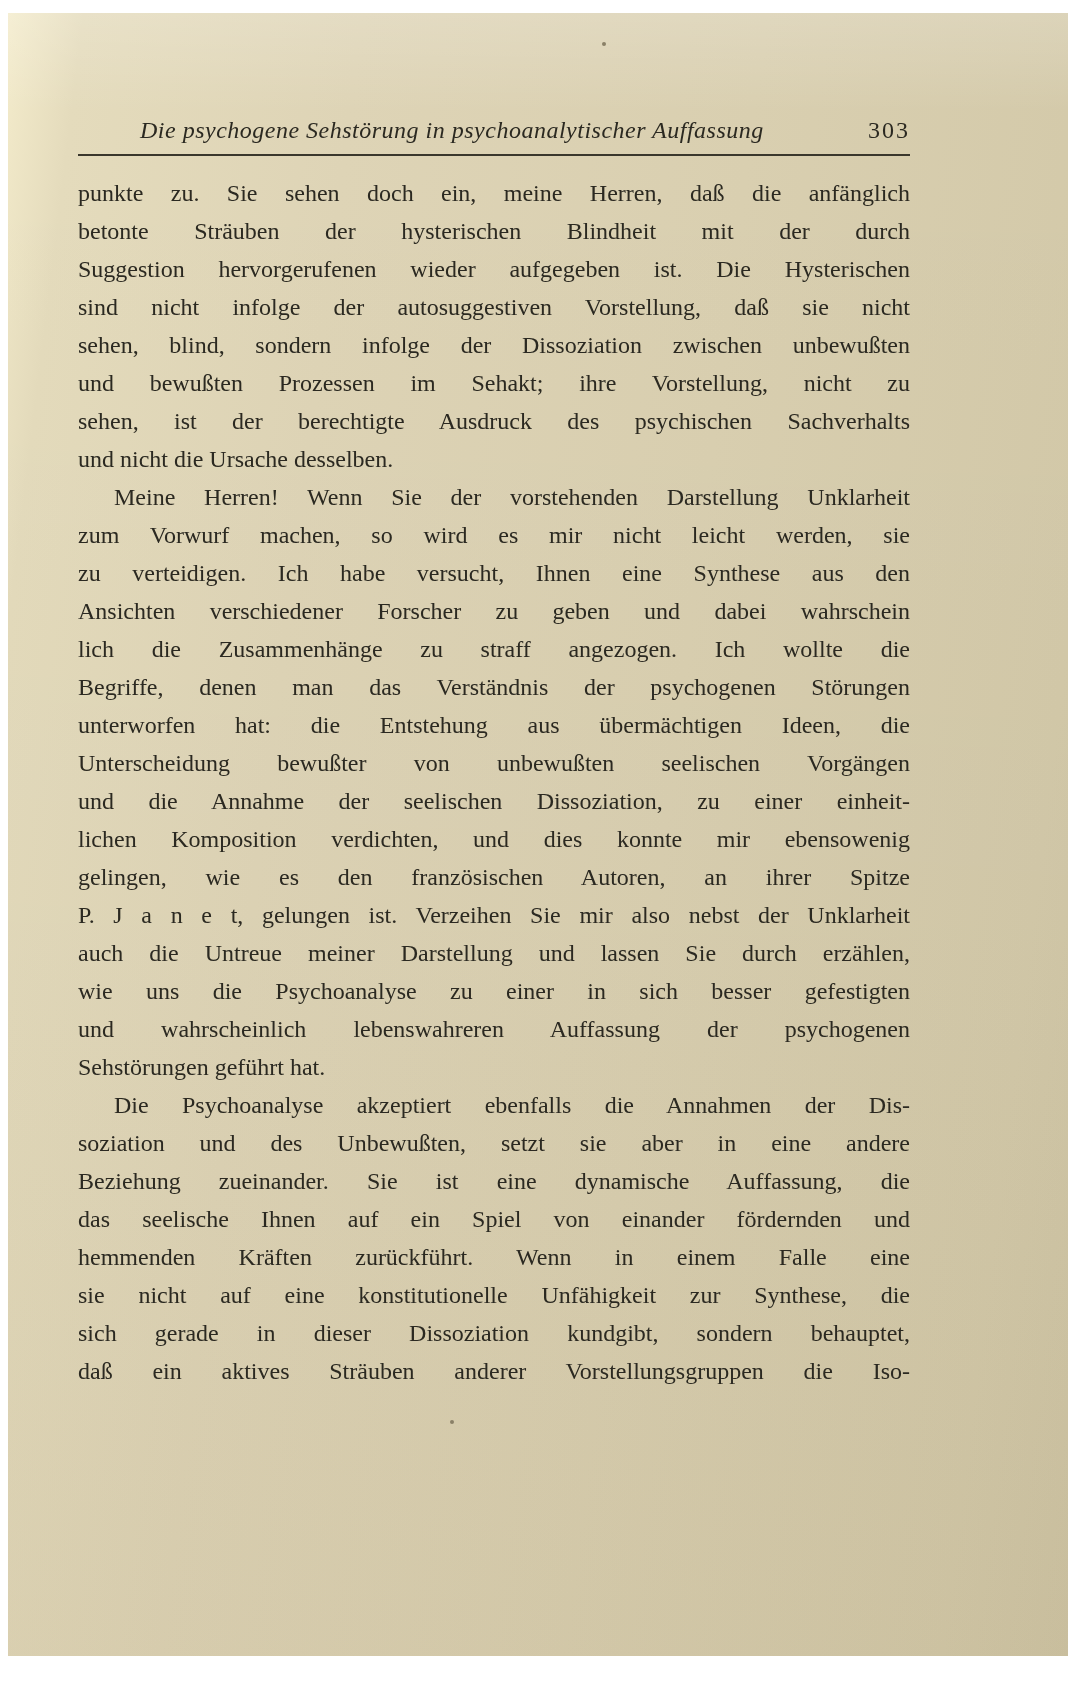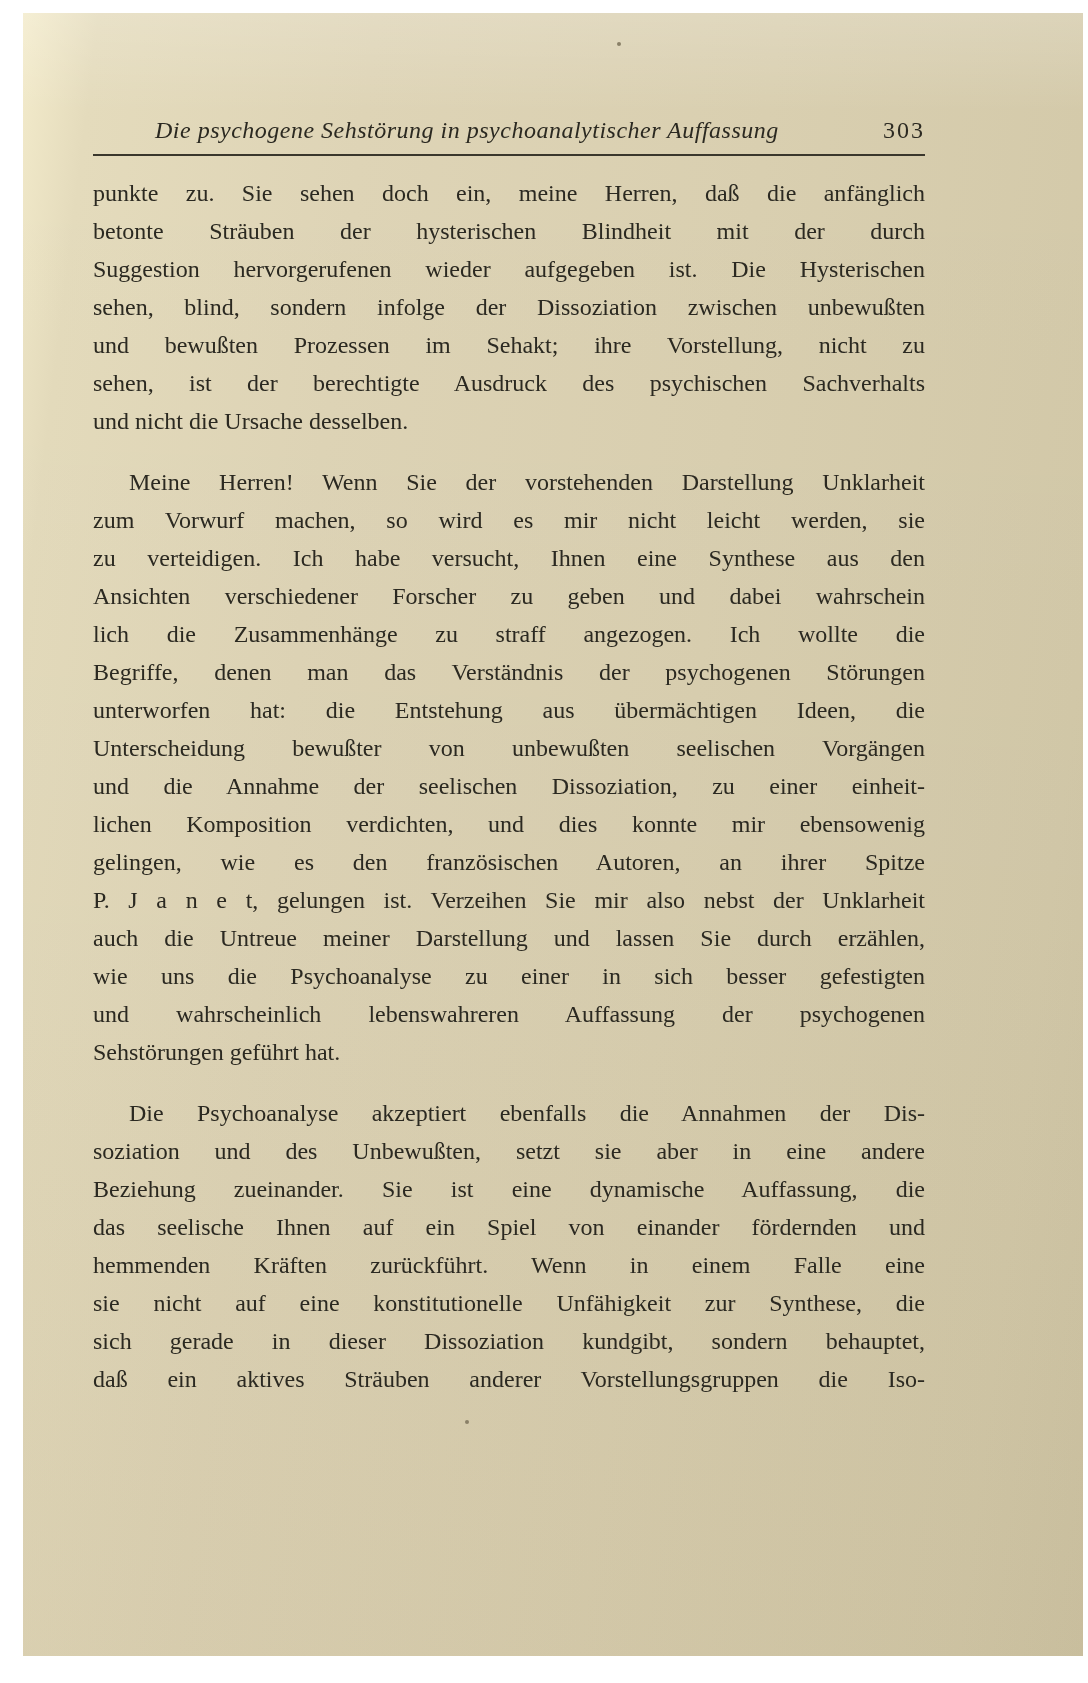--- a/index.html
+++ b/index.html
@@ -6,21 +6,21 @@
     margin: 0;
     padding: 0;
     background: #ffffff;
     width: 1088px;
     height: 1683px;
     overflow: hidden;
     font-family: "Liberation Serif", "DejaVu Serif", serif;
   }
   .scan {
     position: absolute;
-    left: 23px;
+    left: 8px;
     top: 13px;
     width: 1060px;
     height: 1643px;
     box-sizing: border-box;
     background:
       linear-gradient(to bottom, rgba(255,255,255,0.18), rgba(255,255,255,0) 6%, rgba(0,0,0,0.015) 55%, rgba(115,95,55,0.07) 100%),
       linear-gradient(97deg, #f3ebcb 0%, #e4dbbc 6%, #ded4b6 28%, #d9cfb0 60%, #d3c9a9 90%, #cfc5a5 100%);
     color: #2b2921;
   }
   .content {
@@ -55,21 +55,20 @@
   }
   .line {
     height: 38px;
     line-height: 38px;
     text-align: justify;
     text-align-last: justify;
     white-space: normal;
   }
   .line.indent {
     text-indent: 36px;
-    margin-top: 23px;
   }
   .line.para-end {
     text-align-last: left;
   }
   .speck {
     position: absolute;
     background: #8a8067;
     border-radius: 50%;
   }
   .speck.s1 { left: 594px; top: 29px; width: 4px; height: 4px; }
@@ -82,20 +81,21 @@
   <div class="content">
     <div class="header">
       <span class="header-title">Die psychogene Sehstörung in psychoanalytischer Auffassung</span>
       <span class="header-page-number">303</span>
     </div>
     <div class="header-rule"></div>
     <div class="body-text" id="body-lines">
         <div class="line">punkte zu. Sie sehen doch ein, meine Herren, daß die anfänglich</div>
         <div class="line">betonte Sträuben der hysterischen Blindheit mit der durch</div>
         <div class="line">Suggestion hervorgerufenen wieder aufgegeben ist. Die Hysterischen</div>
+        <div class="line">sind nicht infolge der autosuggestiven Vorstellung, daß sie nicht</div>
         <div class="line">sehen, blind, sondern infolge der Dissoziation zwischen unbewußten</div>
         <div class="line">und bewußten Prozessen im Sehakt; ihre Vorstellung, nicht zu</div>
         <div class="line">sehen, ist der berechtigte Ausdruck des psychischen Sachverhalts</div>
         <div class="line para-end">und nicht die Ursache desselben.</div>
         <div class="line indent">Meine Herren! Wenn Sie der vorstehenden Darstellung Unklarheit</div>
         <div class="line">zum Vorwurf machen, so wird es mir nicht leicht werden, sie</div>
         <div class="line">zu verteidigen. Ich habe versucht, Ihnen eine Synthese aus den</div>
         <div class="line">Ansichten verschiedener Forscher zu geben und dabei wahrschein</div>
         <div class="line">lich die Zusammenhänge zu straff angezogen. Ich wollte die</div>
         <div class="line">Begriffe, denen man das Verständnis der psychogenen Störungen</div>

